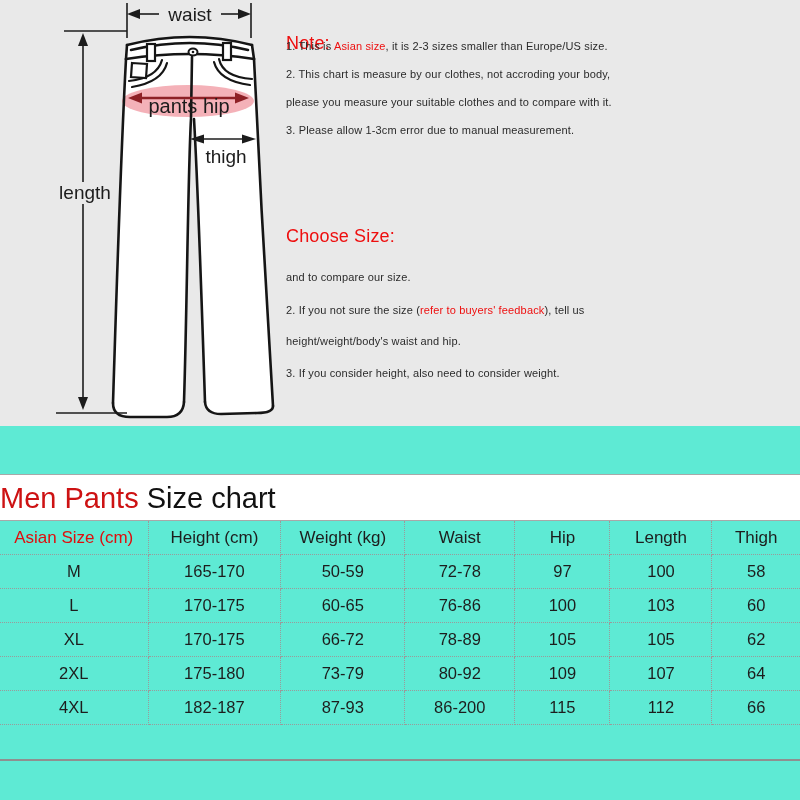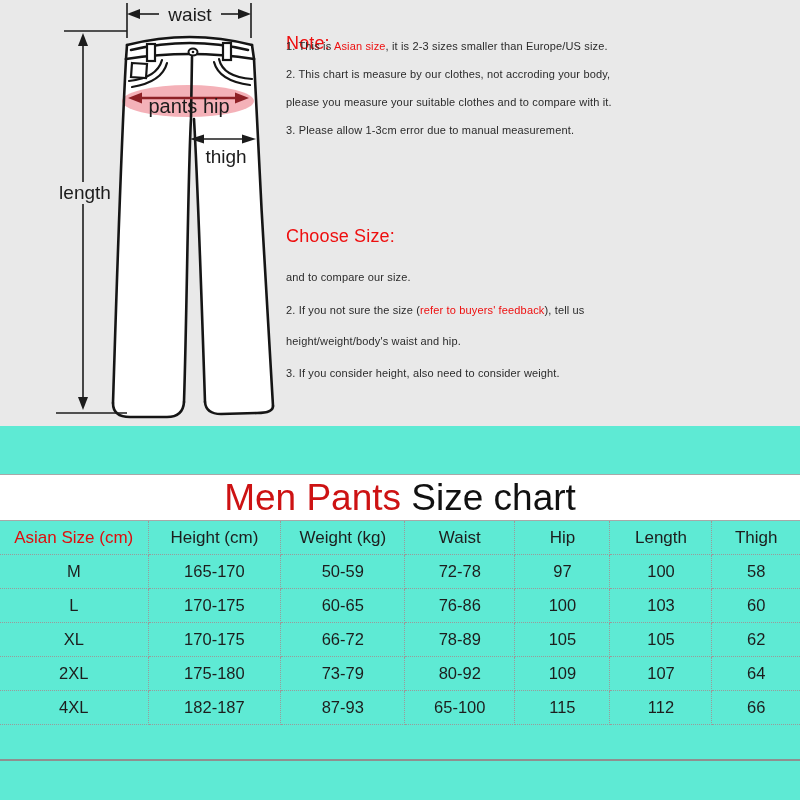--- a/index.html
+++ b/index.html
@@ -15,21 +15,21 @@
   .diagram-svg { position:absolute; top:0; left:0; }
 
   
   .tline { position:absolute; left:286px; font-size:11px; color:#2b2b2b; white-space:nowrap; letter-spacing:.15px; }
   .tline.heading { font-size:18px;margin-top:20px; }
   .red  { color:#ee0f0f; }
 
   
   .chart-title {
     position:absolute; top:474px; left:0; width:800px; height:46px;
-    line-height:46px; text-align:center; font-size:37px; color:#111;
+    line-height:46px; text-align:left; font-size:29px; color:#111;
     border-top:1px solid #a8a8a8; background:#fff;
   }
   .chart-title .title-red { color:#cd1213; }
 
   table.size-table {
     position:absolute; top:520px; left:0; width:800px;
     border-collapse:collapse; table-layout:fixed;
     border-top:1px solid #a8a8a8;
   }
   .size-table th, .size-table td {
@@ -200,21 +200,21 @@
           <td>73-79</td>
           <td>80-92</td>
           <td>109</td>
           <td>107</td>
           <td>64</td>
         </tr>
         <tr>
           <td>4XL</td>
           <td>182-187</td>
           <td>87-93</td>
-          <td>65-100</td>
+          <td>86-200</td>
           <td>115</td>
           <td>112</td>
           <td>66</td>
         </tr>
       </tbody>
   </table>
   <div class="bottom-line"></div>
 
 </div>
 

